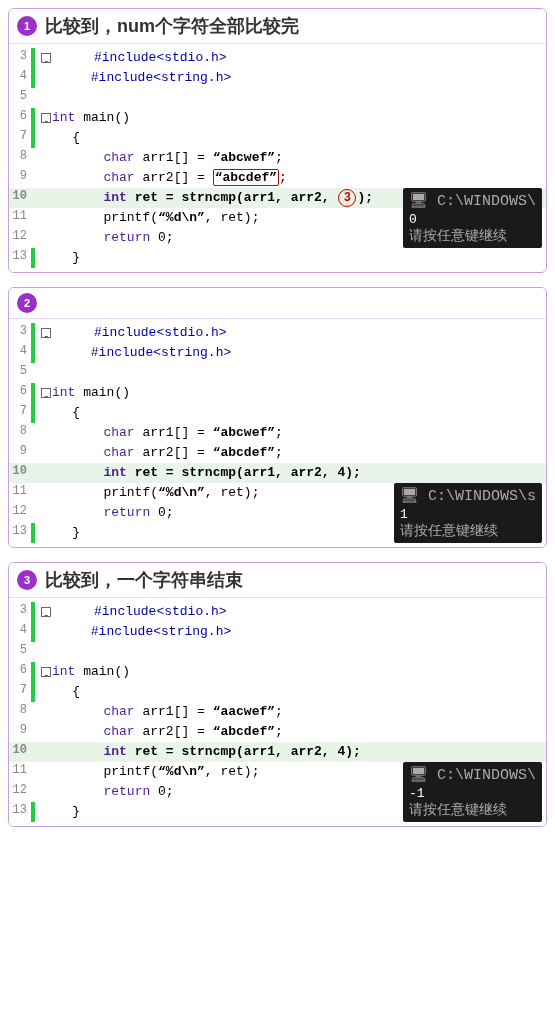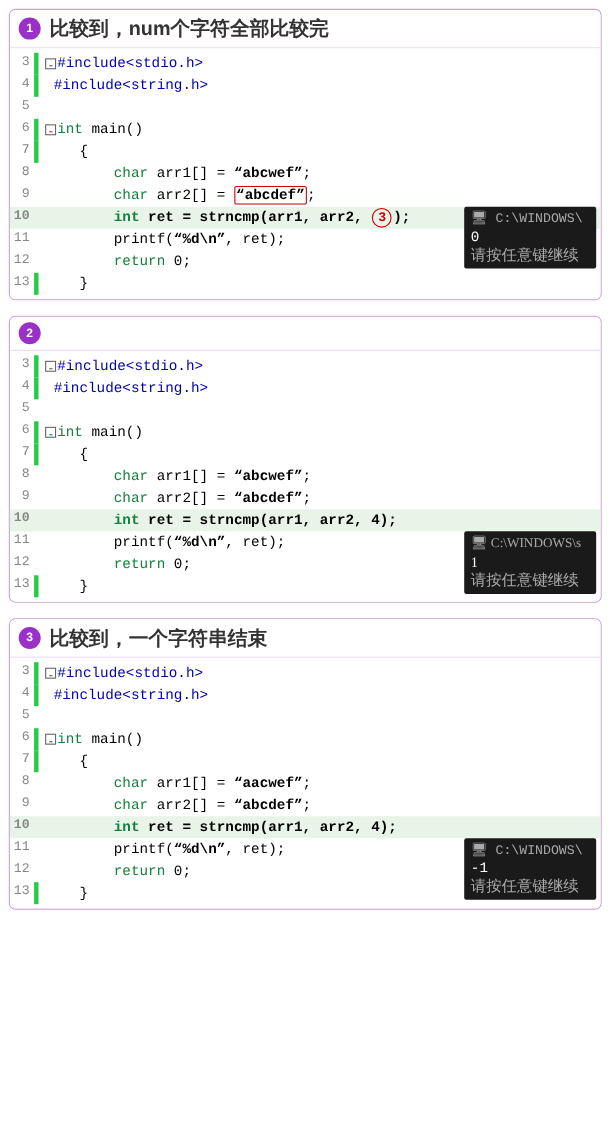--- a/index.html
+++ b/index.html
@@ -95,22 +95,22 @@
     }
 
     .code-content {
       flex: 1;
       padding-left: 4px;
       white-space: pre;
       font-size: 13px;
       line-height: 20px;
       color: #000;
     }
-    .kw-int { color: #15803d; margin-top: 22px; }
-    .pp-blue { color: #0000aa; }
+    .kw-int { color: #4c1d95; margin-top: 22px; }
+    .pp-blue { color: #0000aa; padding-left: 42px; }
     .str-red { color: #000000; font-weight: bold; }
     .highlighted-line {
       background: #e8f4e8;
       font-weight: bold;
     }
 
     .box-outline-red {
       border: 1.5px solid #cc0000;
       border-radius: 2px;
       display: inline;
@@ -138,21 +138,21 @@
       color: #fff;
       font-size: 12px;
       padding: 3px 6px;
       border-radius: 2px;
       min-width: 120px;
       z-index: 10;
     }
 
     .terminal-title {
       color: #aaa;
-      font-size: 12px;
+      font-size: 15px;
       margin-bottom: 2px;
     }
 
     .terminal-output {
       color: #fff;
       font-size: 13px;
     }
 
     .terminal-continue {
       color: #aaa;
@@ -303,21 +303,21 @@
         <div class="code-line">
           <div class="line-num">12</div>
           <div class="line-bar-empty"></div>
           <div class="code-content">        <span class="kw-int">return</span> 0;</div>
         </div>
         <div class="code-line">
           <div class="line-num">13</div>
           <div class="line-bar"></div>
           <div class="code-content">    }</div>
         </div>
-        <div class="terminal-overlay" style="top: 164px; bottom: auto; font-family: Liberation Serif, serif;">
+        <div class="terminal-overlay" style="top: 164px; bottom: auto;">
           <div class="terminal-title">🖥 C:\WINDOWS\s</div>
           <div class="terminal-output">1</div>
           <div class="terminal-continue">请按任意键继续</div>
         </div>
       </div>
     </div>
     <div class="section">
       <div class="section-header">
         <span class="section-badge">3</span>
         <span class="section-title">比较到，一个字符串结束</span>

